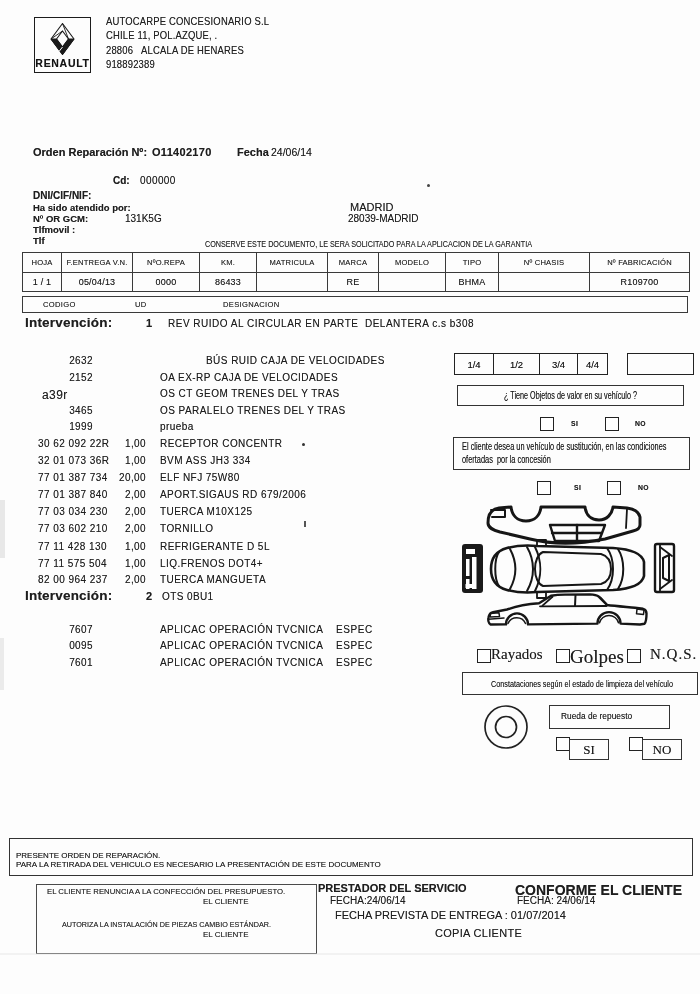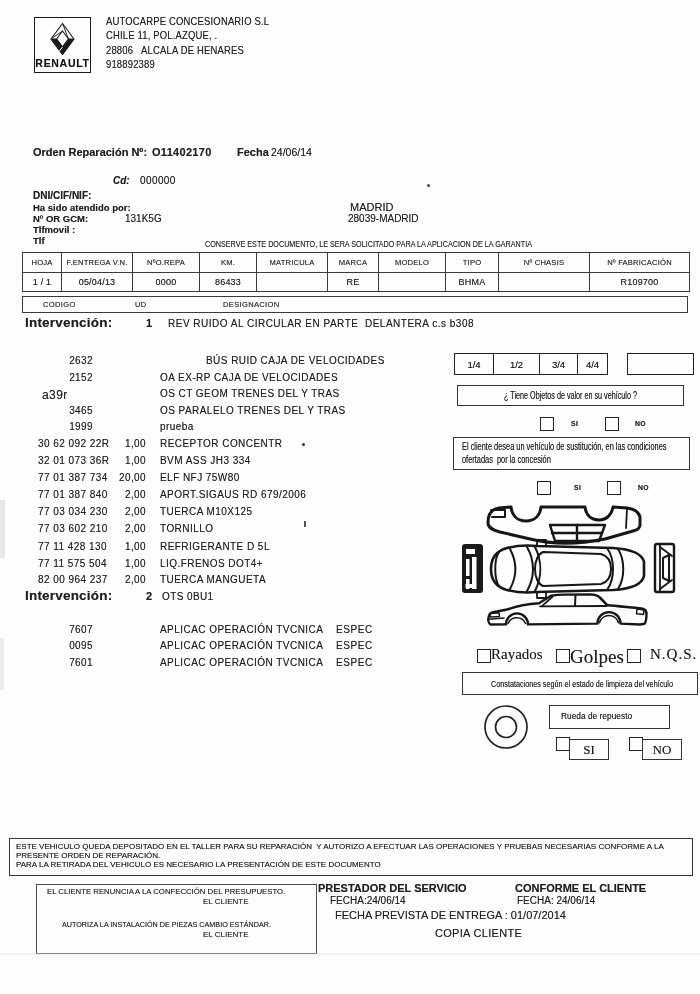--- a/index.html
+++ b/index.html
@@ -69,21 +69,21 @@
     <div>CHILE 11, POL.AZQUE, .</div>
     <div>28806   ALCALA DE HENARES</div>
     <div>918892389</div>
   </div>
 
   <span class="t b" style="left:33px;top:146px;font-size:11px;">Orden Reparación Nº:</span>
   <span class="t b" style="left:152px;top:146px;font-size:11px;letter-spacing:.3px;">O11402170</span>
   <span class="t b" style="left:237px;top:146px;font-size:11px;">Fecha</span>
   <span class="t" style="left:271px;top:146px;font-size:10.5px;">24/06/14</span>
 
-  <span class="t b" style="left:113px;top:175px;font-size:10px;font-style:italic;">Cd:</span>
+  <span class="t b" style="left:113px;top:175px;font-size:10px;">Cd:</span>
   <span class="t" style="left:140px;top:175px;font-size:10px;letter-spacing:.4px;">000000</span>
 
   <span class="t b" style="left:33px;top:190px;font-size:10px;">DNI/CIF/NIF:</span>
   <span class="t b" style="left:33px;top:202px;font-size:9.5px;">Ha sido atendido por:</span>
   <span class="t" style="left:350px;top:201px;font-size:11px;">MADRID</span>
   <span class="t b" style="left:33px;top:213px;font-size:9.5px;">Nº OR GCM:</span>
   <span class="t" style="left:125px;top:213px;font-size:10px;">131K5G</span>
   <span class="t" style="left:348px;top:213px;font-size:10px;">28039-MADRID</span>
   <span class="t b" style="left:33px;top:224px;font-size:9.5px;">Tlfmovil :</span>
   <span class="t b" style="left:33px;top:235px;font-size:9.5px;">Tlf</span>
@@ -274,34 +274,33 @@
   <div class="cb" style="left:556px;top:737px;border-width:1.4px;"></div>
   <div class="box" style="left:569px;top:739px;width:38px;height:19px;border-color:#333;">
     <div class="serif" style="text-align:center;line-height:19px;font-size:13px;color:#1a1a1a;">SI</div>
   </div>
   <div class="cb" style="left:629px;top:737px;border-width:1.4px;"></div>
   <div class="box" style="left:642px;top:739px;width:38px;height:19px;border-color:#333;">
     <div class="serif" style="text-align:center;line-height:19px;font-size:13px;color:#1a1a1a;">NO</div>
   </div>
 
   <div class="box" style="left:9px;top:838px;width:682px;height:36px;border-color:#333;">
-    <div style="position:absolute;left:6px;top:3px;font-size:8px;letter-spacing:0;white-space:pre;color:#222;">ESTE VEHICULO QUEDA DEPOSITADO EN EL TALLER PARA SU REPARACIÓN  Y AUTORIZO A EFECTUAR LAS OPERACIONES Y PRUEBAS NECESARIAS CONFORME A LA</div>
     <div style="position:absolute;left:6px;top:12px;font-size:8px;letter-spacing:0;color:#222;white-space:pre;">PRESENTE ORDEN DE REPARACIÓN.</div>
     <div style="position:absolute;left:6px;top:21px;font-size:8px;letter-spacing:0;color:#222;white-space:pre;">PARA LA RETIRADA DEL VEHICULO ES NECESARIO LA PRESENTACIÓN DE ESTE DOCUMENTO</div>
   </div>
 
   <div class="box" style="left:36px;top:884px;width:279px;height:68px;border-color:#4a4a4a;">
     <div style="position:absolute;left:10px;top:2px;font-size:8px;color:#2b2b2b;white-space:pre;transform:scaleX(.97);transform-origin:0 0;">EL CLIENTE RENUNCIA A LA CONFECCIÓN DEL PRESUPUESTO.</div>
     <div style="position:absolute;left:166px;top:12px;font-size:8px;color:#2b2b2b;">EL CLIENTE</div>
     <div style="position:absolute;left:25px;top:35px;font-size:8px;color:#2b2b2b;white-space:pre;transform:scaleX(.9);transform-origin:0 0;">AUTORIZA LA INSTALACIÓN DE PIEZAS CAMBIO ESTÁNDAR.</div>
     <div style="position:absolute;left:166px;top:45px;font-size:8px;color:#2b2b2b;">EL CLIENTE</div>
   </div>
 
   <span class="t b" style="left:318px;top:882px;font-size:11px;">PRESTADOR DEL SERVICIO</span>
-  <span class="t b" style="left:515px;top:882px;font-size:11px;">CONFORME EL CLIENTE</span>
+  <span class="t b" style="left:515px;top:882px;font-size:14px;">CONFORME EL CLIENTE</span>
   <span class="t" style="left:330px;top:895px;font-size:10px;">FECHA:24/06/14</span>
   <span class="t" style="left:517px;top:895px;font-size:10px;">FECHA: 24/06/14</span>
   <span class="t" style="left:335px;top:909px;font-size:11px;">FECHA PREVISTA DE ENTREGA : 01/07/2014</span>
   <span class="t" style="left:435px;top:927px;font-size:11px;letter-spacing:.3px;">COPIA CLIENTE</span>
 
   <div class="artifact" style="left:0;top:500px;width:5px;height:58px;opacity:.8;"></div>
   <div class="artifact" style="left:0;top:638px;width:4px;height:52px;opacity:.7;"></div>
   <div class="artifact" style="left:0;top:953px;width:700px;height:1.5px;opacity:.4;"></div>
   <div style="position:absolute;left:302px;top:443px;width:3px;height:3px;background:#333;border-radius:50%;"></div>
   <div style="position:absolute;left:304px;top:521px;width:2px;height:6px;background:#555;"></div>

